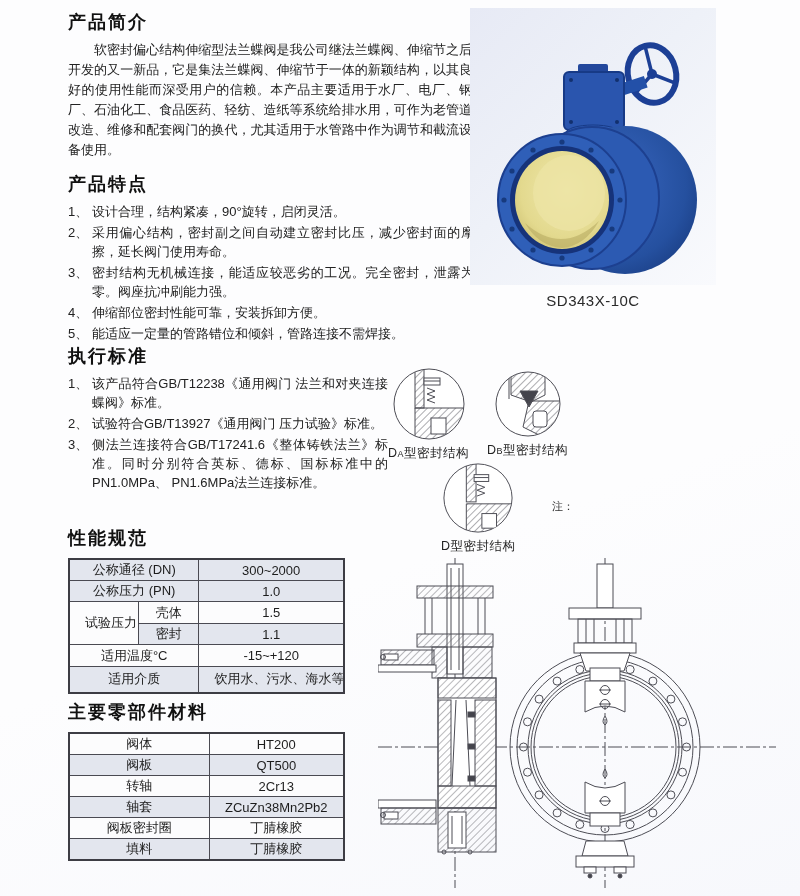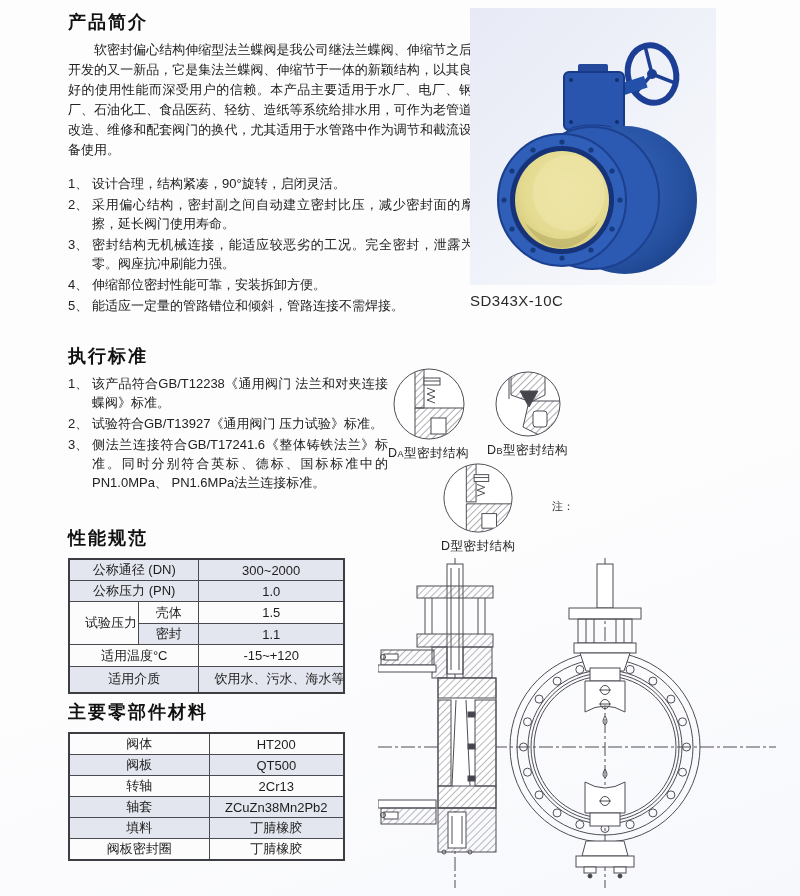--- a/index.html
+++ b/index.html
@@ -24,21 +24,21 @@
   table.datatable{border-collapse:collapse;width:277px;font-size:13px;color:#1d1d1d;table-layout:fixed;border:2px solid #3d3d44;margin-top:8px;}
   table.datatable td,table.datatable th{border:1px solid #4a4a52;text-align:center;padding:1px 15px;font-weight:normal;overflow:hidden;white-space:nowrap;}
   .sh{background:#e3e6ee;}
   .wh{background:#fcfcfd;}
   .spec-c1{width:69px;}.spec-c2{width:60px;}.spec-c3{width:144px;}
   .mat-c1{width:139px;}.mat-c2{width:134px;}
   .h18{height:18px;}.h21{height:20px;}.h22{height:22px;}.h26{height:26px;}
   
   .photo-box{position:absolute;left:470px;top:8px;width:246px;height:277px;
     background:linear-gradient(135deg,#e7eaf5 0%,#eef1f8 45%,#f9fafd 100%);}
-  .photo-caption{position:absolute;left:470px;top:292px;width:246px;text-align:left;
+  .photo-caption{position:absolute;left:470px;top:292px;width:246px;text-align:center;
     font-size:15px;letter-spacing:0.5px;color:#2a2a2a;}
   .seal{position:absolute;display:flex;flex-direction:column;align-items:center;}
   .seal-da{left:388px;top:366px;}
   .seal-db{left:487px;top:369px;}
   .seal-d{left:441px;top:461px;text-align:center;}
   .seal-label{font-size:12.5px;color:#222;margin-top:3px;letter-spacing:0.5px;white-space:nowrap;}
   .seal-label .subletter{font-size:9px;}
   .note{position:absolute;left:552px;top:499px;width:210px;display:flex;font-size:11px;line-height:15px;color:#333;}
   .note .prefix{flex:0 0 26px;}
   .note .lines{flex:1;display:flex;flex-direction:column;}
@@ -49,20 +49,21 @@
 <body>
 
 <div class="page">
 
   <section class="sec sec-intro">
     <h2 class="sec-title">产品简介</h2>
     <p>软密封偏心结构伸缩型法兰蝶阀是我公司继法兰蝶阀、伸缩节之后开发的又一新品，它是集法兰蝶阀、伸缩节于一体的新颖结构，以其良好的使用性能而深受用户的信赖。本产品主要适用于水厂、电厂、钢厂、石油化工、食品医药、轻纺、造纸等系统给排水用，可作为老管道改造、维修和配套阀门的换代，尤其适用于水管路中作为调节和截流设备使用。</p>
   </section>
 
   <section class="sec sec-features">
+    <h2 class="sec-title">产品特点</h2>
     <div class="li">
         <span class="num">1、</span>
         <span class="txt">设计合理，结构紧凑，90°旋转，启闭灵活。</span>
       </div>
     <div class="li">
         <span class="num">2、</span>
         <span class="txt">采用偏心结构，密封副之间自动建立密封比压，减少密封面的摩擦，延长阀门使用寿命。</span>
       </div>
     <div class="li">
         <span class="num">3、</span>
@@ -150,26 +151,26 @@
           </tr>
       <tr class="h21">
             <td class="wh">转轴</td>
             <td class="wh">2Cr13</td>
           </tr>
       <tr class="h21">
             <td class="sh">轴套</td>
             <td class="sh">ZCuZn38Mn2Pb2</td>
           </tr>
       <tr class="h21">
+            <td class="wh">阀板密封圈</td>
+            <td class="wh">丁腈橡胶</td>
+          </tr>
+      <tr class="h21">
             <td class="sh">填料</td>
             <td class="sh">丁腈橡胶</td>
-          </tr>
-      <tr class="h21">
-            <td class="wh">阀板密封圈</td>
-            <td class="wh">丁腈橡胶</td>
           </tr>
     </tbody>
       </table>
   </section>
 
   <figure class="photo-box" style="margin:0">
     <svg width="246" height="277" viewBox="0 0 246 277">
       <defs>
         <radialGradient id="bodyG" cx="40%" cy="40%" r="75%">
           <stop offset="0%" stop-color="#3a68c2"></stop>

